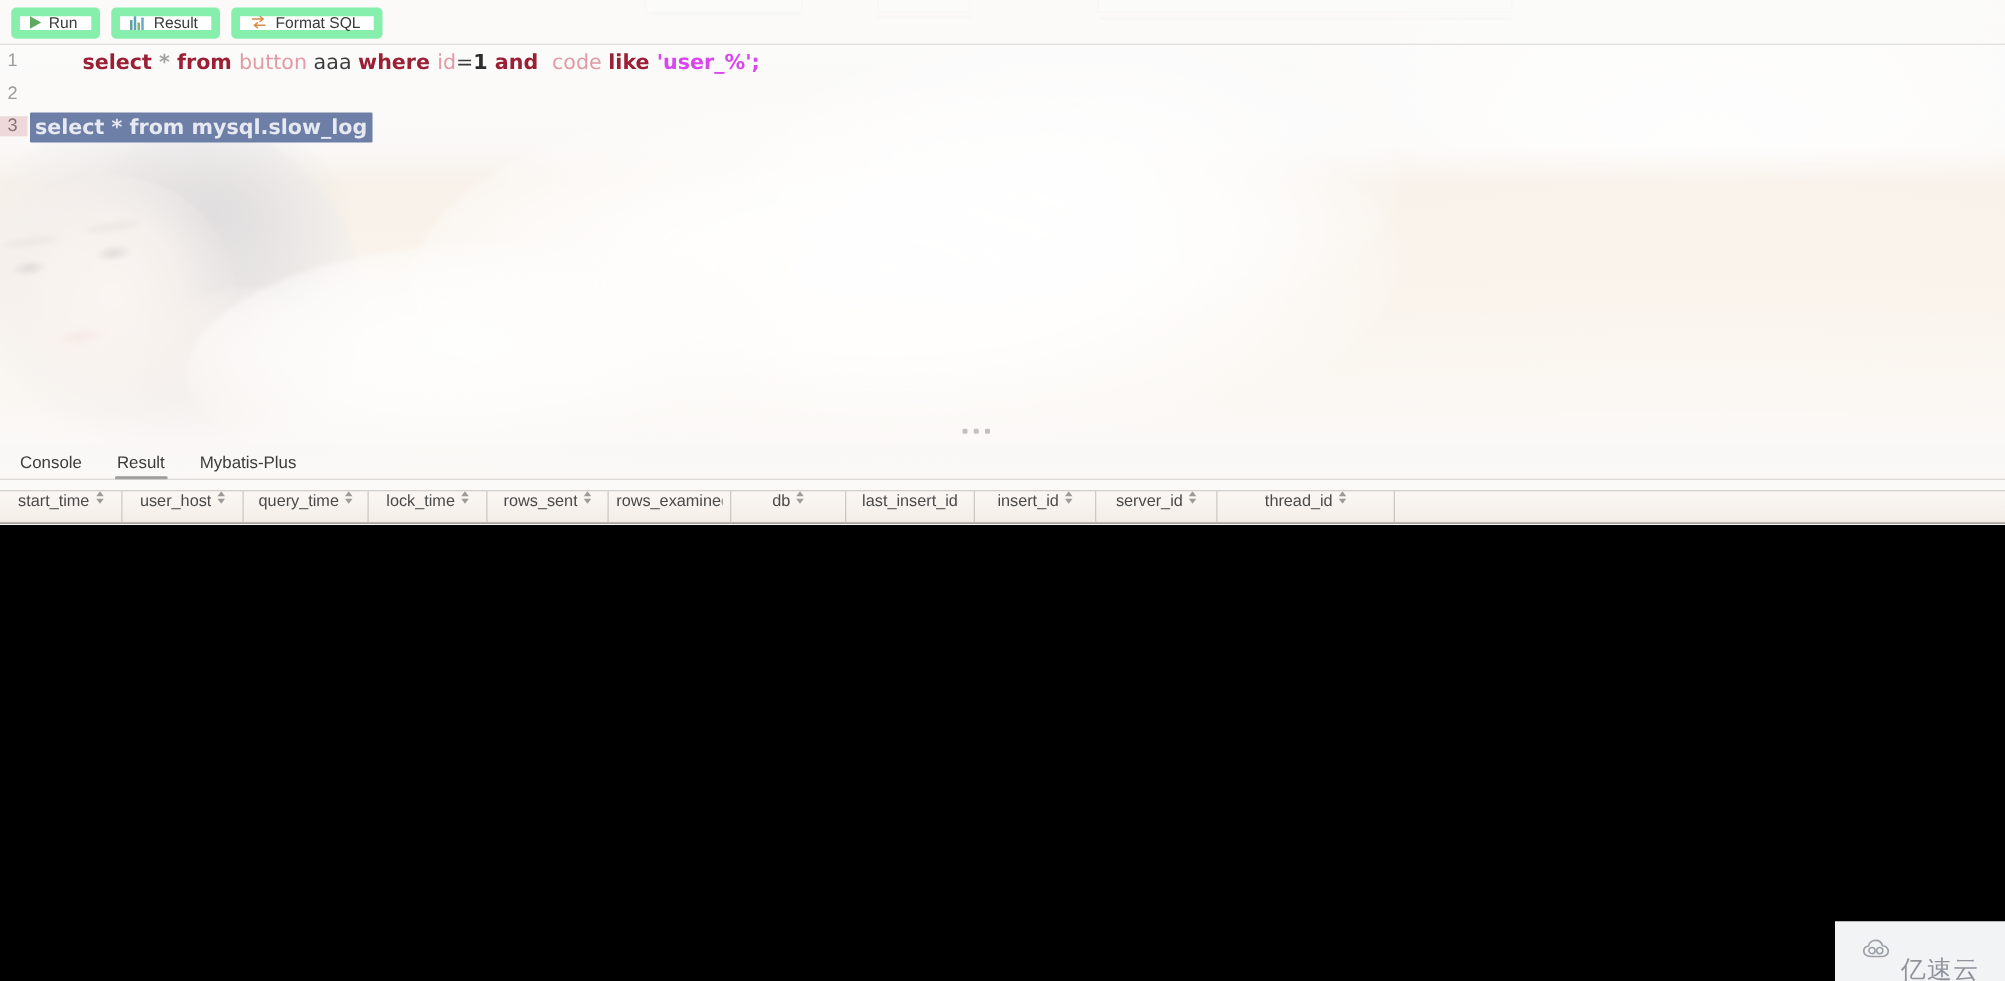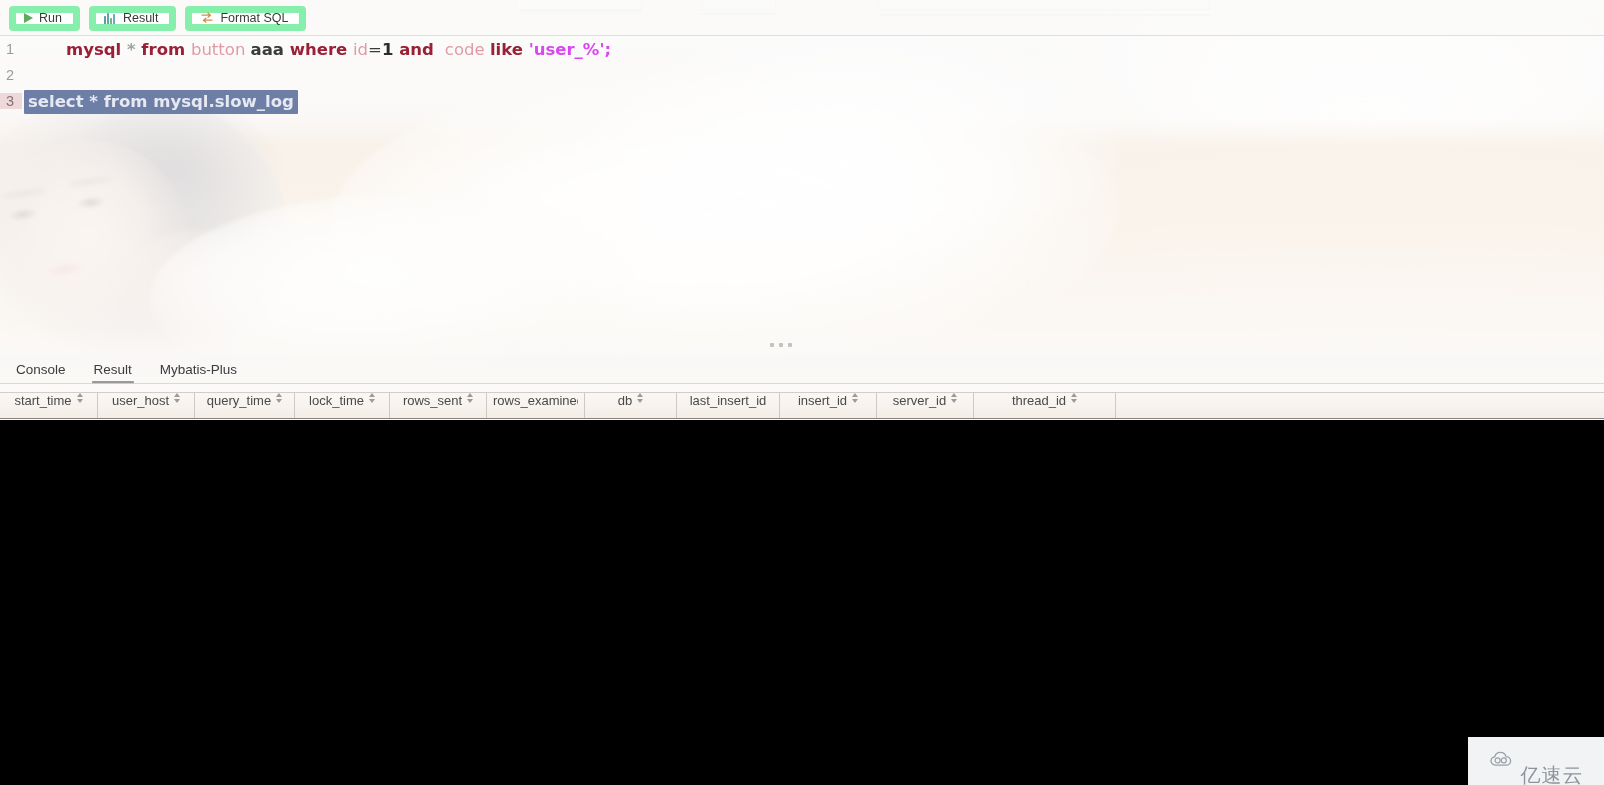--- a/index.html
+++ b/index.html
@@ -289,21 +289,21 @@
     font-family: "Liberation Sans", sans-serif;
     flex: 0 0 auto;
   }
   .gutter.cur {
     color: #8c6f74;
     background: rgba(226,186,190,0.52);
   }
   .codetext { flex: 1 1 auto; padding-left: 2px; }
   .kw   { color: #9b1f35; font-weight: 600; }
   .ident{ color: #e29aa4; }
-  .plain{ color: #3b3b3b; font-weight: 700; }
+  .plain{ color: #3b3b3b; font-weight: 400; }
   .op   { color: #3b3b3b; }
   .num  { color: #2c2c2c; font-weight: 600; }
   .str  { color: #d946ef; font-weight: 600; }
   .star { color: #a3a3a3; font-weight: 600; }
   .sel-run {
     background: #6d7fa6;
     color: #e6e9f2;
     font-weight: 600;
     padding: 2px 4px 3px 4px;
     border-radius: 1px;
@@ -506,21 +506,21 @@
       </span>
       <span class="lbl">Format SQL</span>
     </div>
   </div>
 
   <div class="editor">
 
     <div class="code-line">
       <span class="gutter">1</span>
       <span class="codetext">
-        <span class="kw">mysql </span><span class="star">* </span><span class="kw">from </span><span class="ident">button </span><span class="plain">aaa </span><span class="kw">where </span><span class="ident">id</span><span class="op">=</span><span class="num">1</span><span class="kw"> and </span><span class="ident"> code </span><span class="kw">like </span><span class="str">'user_%';</span>
+        <span class="kw">select </span><span class="star">* </span><span class="kw">from </span><span class="ident">button </span><span class="plain">aaa </span><span class="kw">where </span><span class="ident">id</span><span class="op">=</span><span class="num">1</span><span class="kw"> and </span><span class="ident"> code </span><span class="kw">like </span><span class="str">'user_%';</span>
       </span>
     </div>
 
     <div class="code-line">
       <span class="gutter">2</span>
       <span class="codetext"></span>
     </div>
 
     <div class="code-line">
       <span class="gutter cur">3</span>

